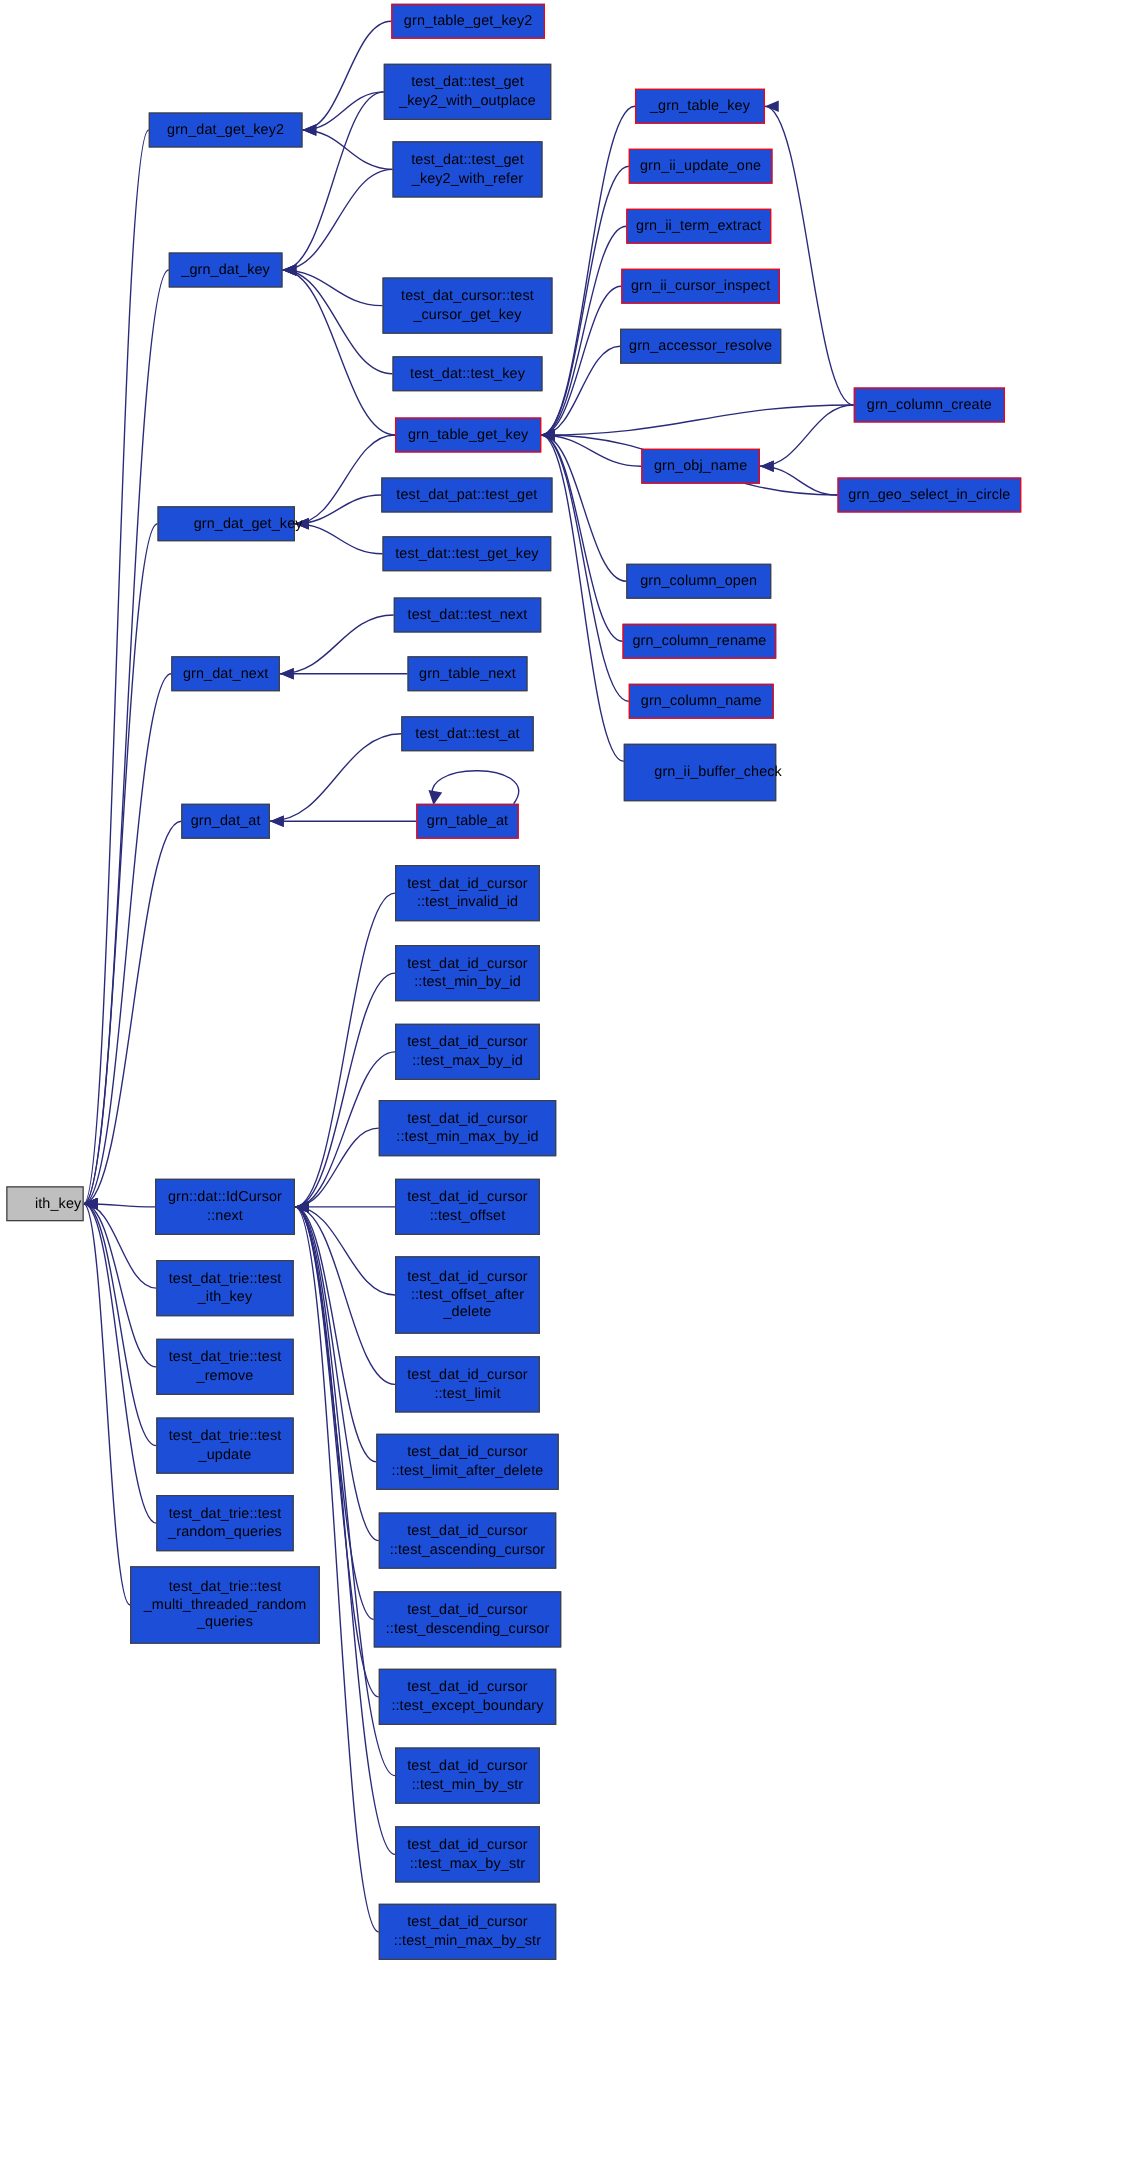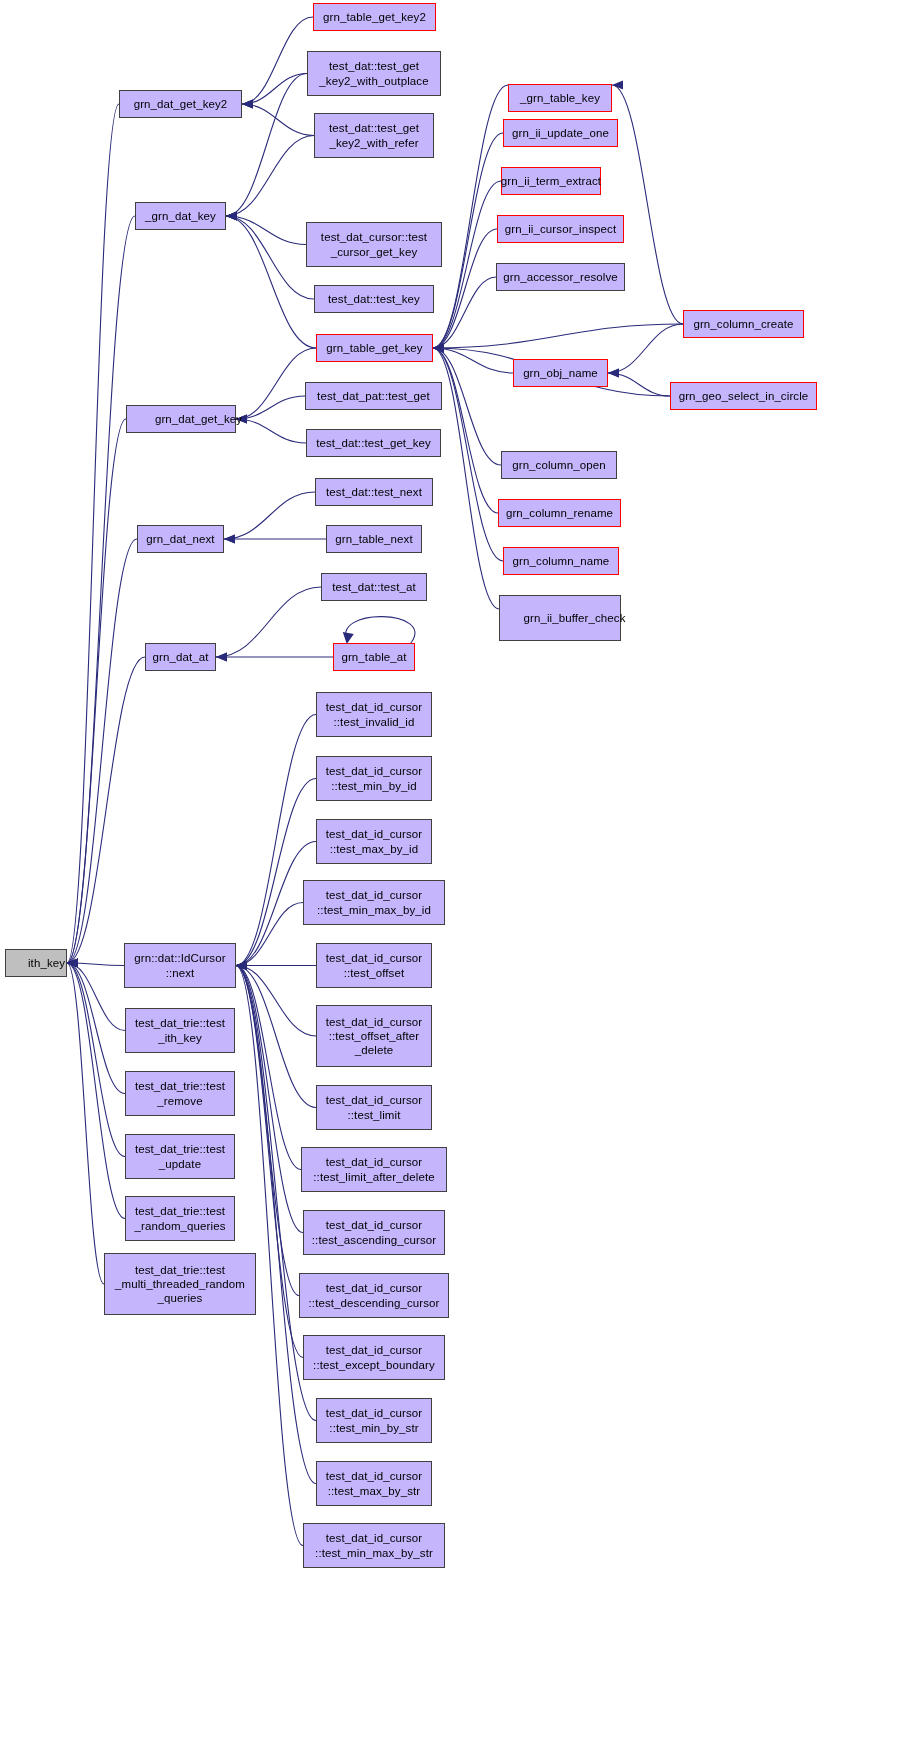--- a/index.html
+++ b/index.html
@@ -6,21 +6,21 @@
   body{font-family:"Liberation Sans", sans-serif;}
   #graph{position:relative;width:915px;height:1739px;overflow:hidden;background:#fff;}
   #edges{position:absolute;left:0;top:0;width:915px;height:1739px;}
   .node{
     position:absolute;
     box-sizing:border-box;
     display:flex;
     align-items:center;
     justify-content:center;
     text-align:center;
-    background:#c4b5fd;
+    background:#1d4ed8;
     border:1px solid #404040;
     color:#000000;
     font-size:11.5px;
     line-height:1.22;
     letter-spacing:0.1px;
     white-space:pre-line;
     padding:0 3px;
     z-index:5;
   }
   .node.red{border-color:#ff0000;}
@@ -262,23 +262,23 @@
       <div class="node red" style="left: 313px; top: 3px; width: 123px; height: 28px;"><span>grn_table_get_key2</span></div>
       <div class="node" style="left: 307px; top: 51px; width: 134px; height: 45px;"><span>test_dat::test_get
 _key2_with_outplace</span></div>
       <div class="node" style="left: 314px; top: 113px; width: 120px; height: 45px;"><span>test_dat::test_get
 _key2_with_refer</span></div>
       <div class="node" style="left: 135px; top: 202px; width: 91px; height: 28px;"><span>_grn_dat_key</span></div>
       <div class="node" style="left: 306px; top: 222px; width: 136px; height: 45px;"><span>test_dat_cursor::test
 _cursor_get_key</span></div>
       <div class="node" style="left: 314px; top: 285px; width: 120px; height: 28px;"><span>test_dat::test_key</span></div>
       <div class="node red" style="left: 316px; top: 334px; width: 117px; height: 28px;"><span>grn_table_get_key</span></div>
-      <div class="node red" style="left: 508px; top: 71px; width: 104px; height: 28px; margin-top: 13px;"><span>_grn_table_key</span></div>
+      <div class="node red" style="left: 508px; top: 71px; width: 104px; height: 28px;"><span>_grn_table_key</span></div>
       <div class="node red" style="left: 503px; top: 119px; width: 115px; height: 28px;"><span>grn_ii_update_one</span></div>
-      <div class="node red" style="left: 501px; top: 167px; width: 100px; height: 28px;"><span>grn_ii_term_extract</span></div>
+      <div class="node red" style="left: 501px; top: 167px; width: 116px; height: 28px;"><span>grn_ii_term_extract</span></div>
       <div class="node red" style="left: 497px; top: 215px; width: 127px; height: 28px;"><span>grn_ii_cursor_inspect</span></div>
       <div class="node" style="left: 496px; top: 263px; width: 129px; height: 28px; text-align: center;"><span>grn_accessor_resolve</span></div>
       <div class="node red" style="left: 683px; top: 310px; width: 121px; height: 28px;"><span>grn_column_create</span></div>
       <div class="node red" style="left: 513px; top: 359px; width: 95px; height: 28px;"><span>grn_obj_name</span></div>
       <div class="node red" style="left: 670px; top: 382px; width: 147px; height: 28px;"><span>grn_geo_select_in_circle</span></div>
       <div class="node" style="left: 501px; top: 451px; width: 116px; height: 28px;"><span>grn_column_open</span></div>
       <div class="node red" style="left: 498px; top: 499px; width: 123px; height: 28px;"><span>grn_column_rename</span></div>
       <div class="node red" style="left: 503px; top: 547px; width: 116px; height: 28px;"><span>grn_column_name</span></div>
       <div class="node" style="left: 499px; top: 595px; width: 122px; height: 46px; padding-left: 32px;"><span>grn_ii_buffer_check</span></div>
       <div class="node" style="left: 126px; top: 405px; width: 110px; height: 28px; padding-left: 38px;"><span>grn_dat_get_key</span></div>

